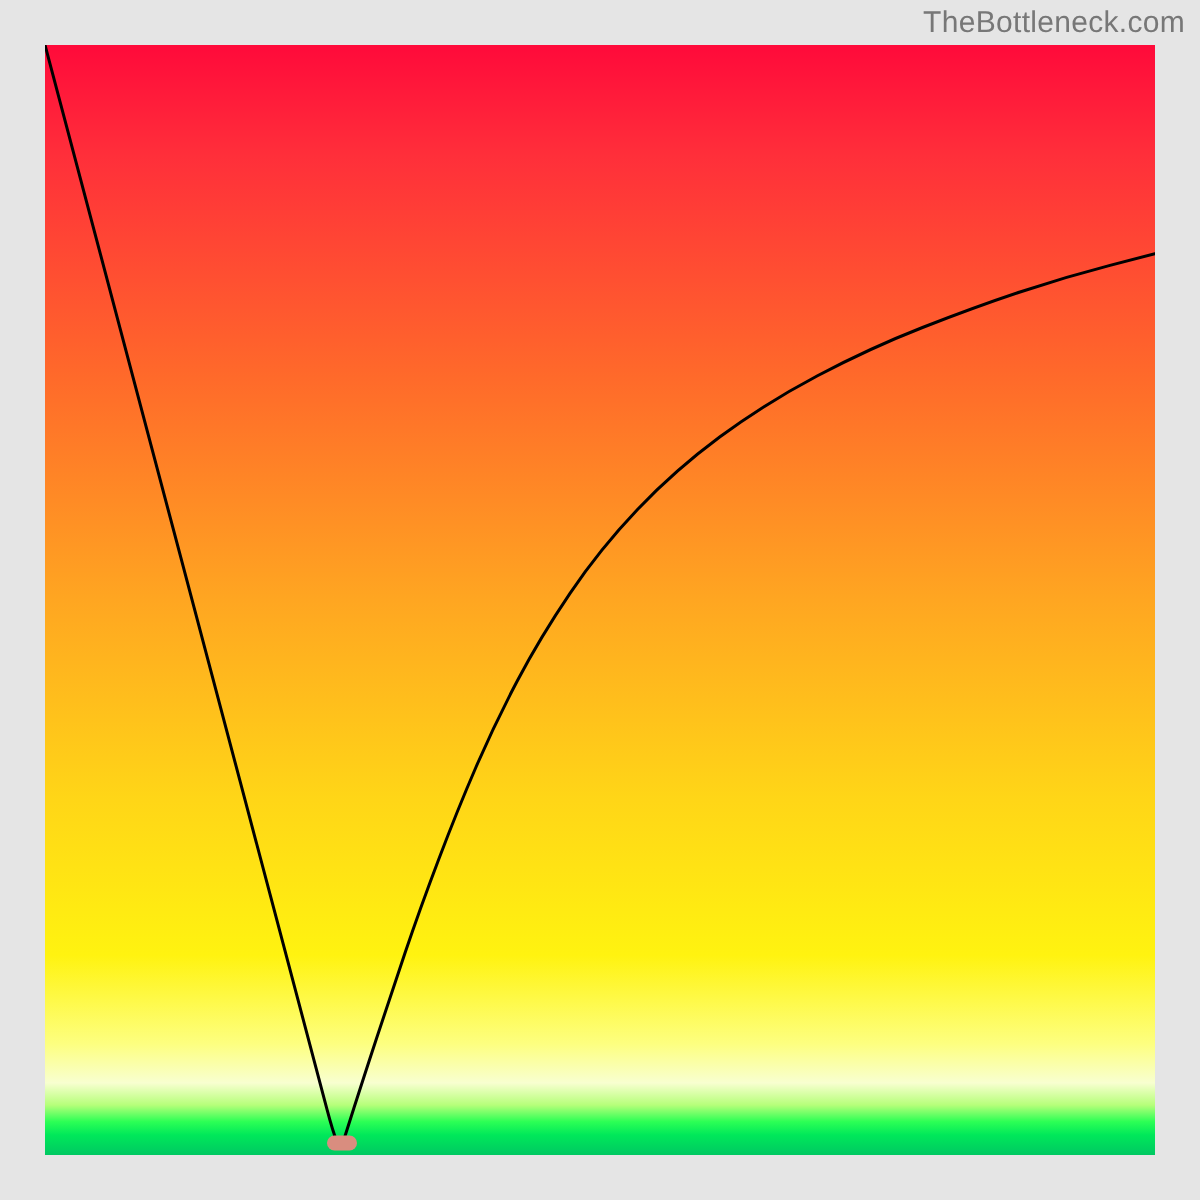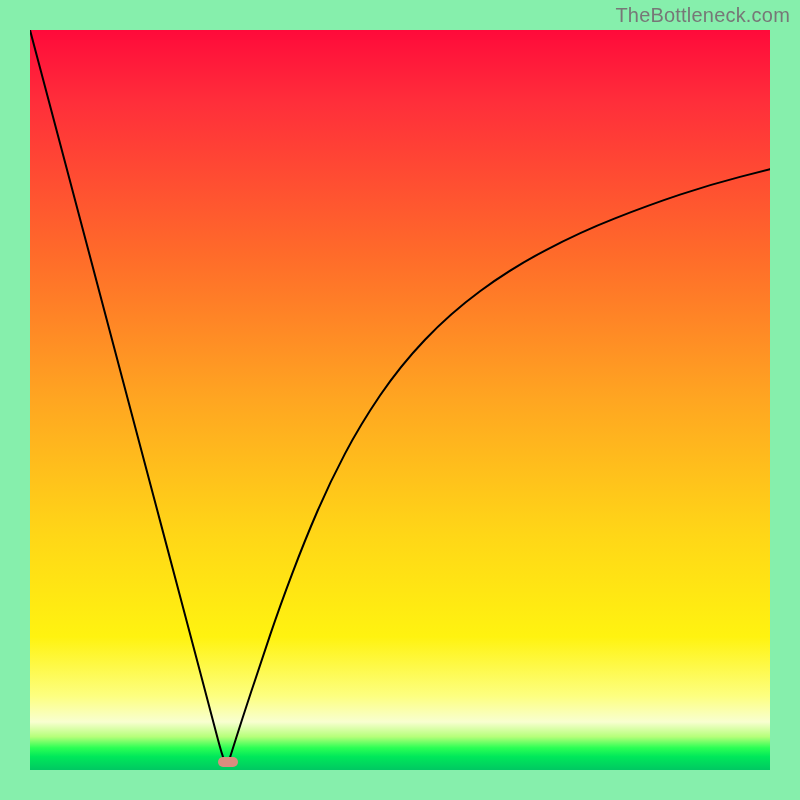--- a/index.html
+++ b/index.html
@@ -8,21 +8,21 @@
     width: 800px;
     height: 800px;
     overflow: hidden;
     background: #000;
     font-family: Arial, Helvetica, sans-serif;
   }
   .frame {
     position: relative;
     width: 800px;
     height: 800px;
-    background: #86efac;
+    background: #e5e5e5;
   }
   .plot-area {
     position: absolute;
     left: 30px;
     top: 30px;
     width: 740px;
     height: 740px;
     overflow: hidden;
   }
   .gradient {

